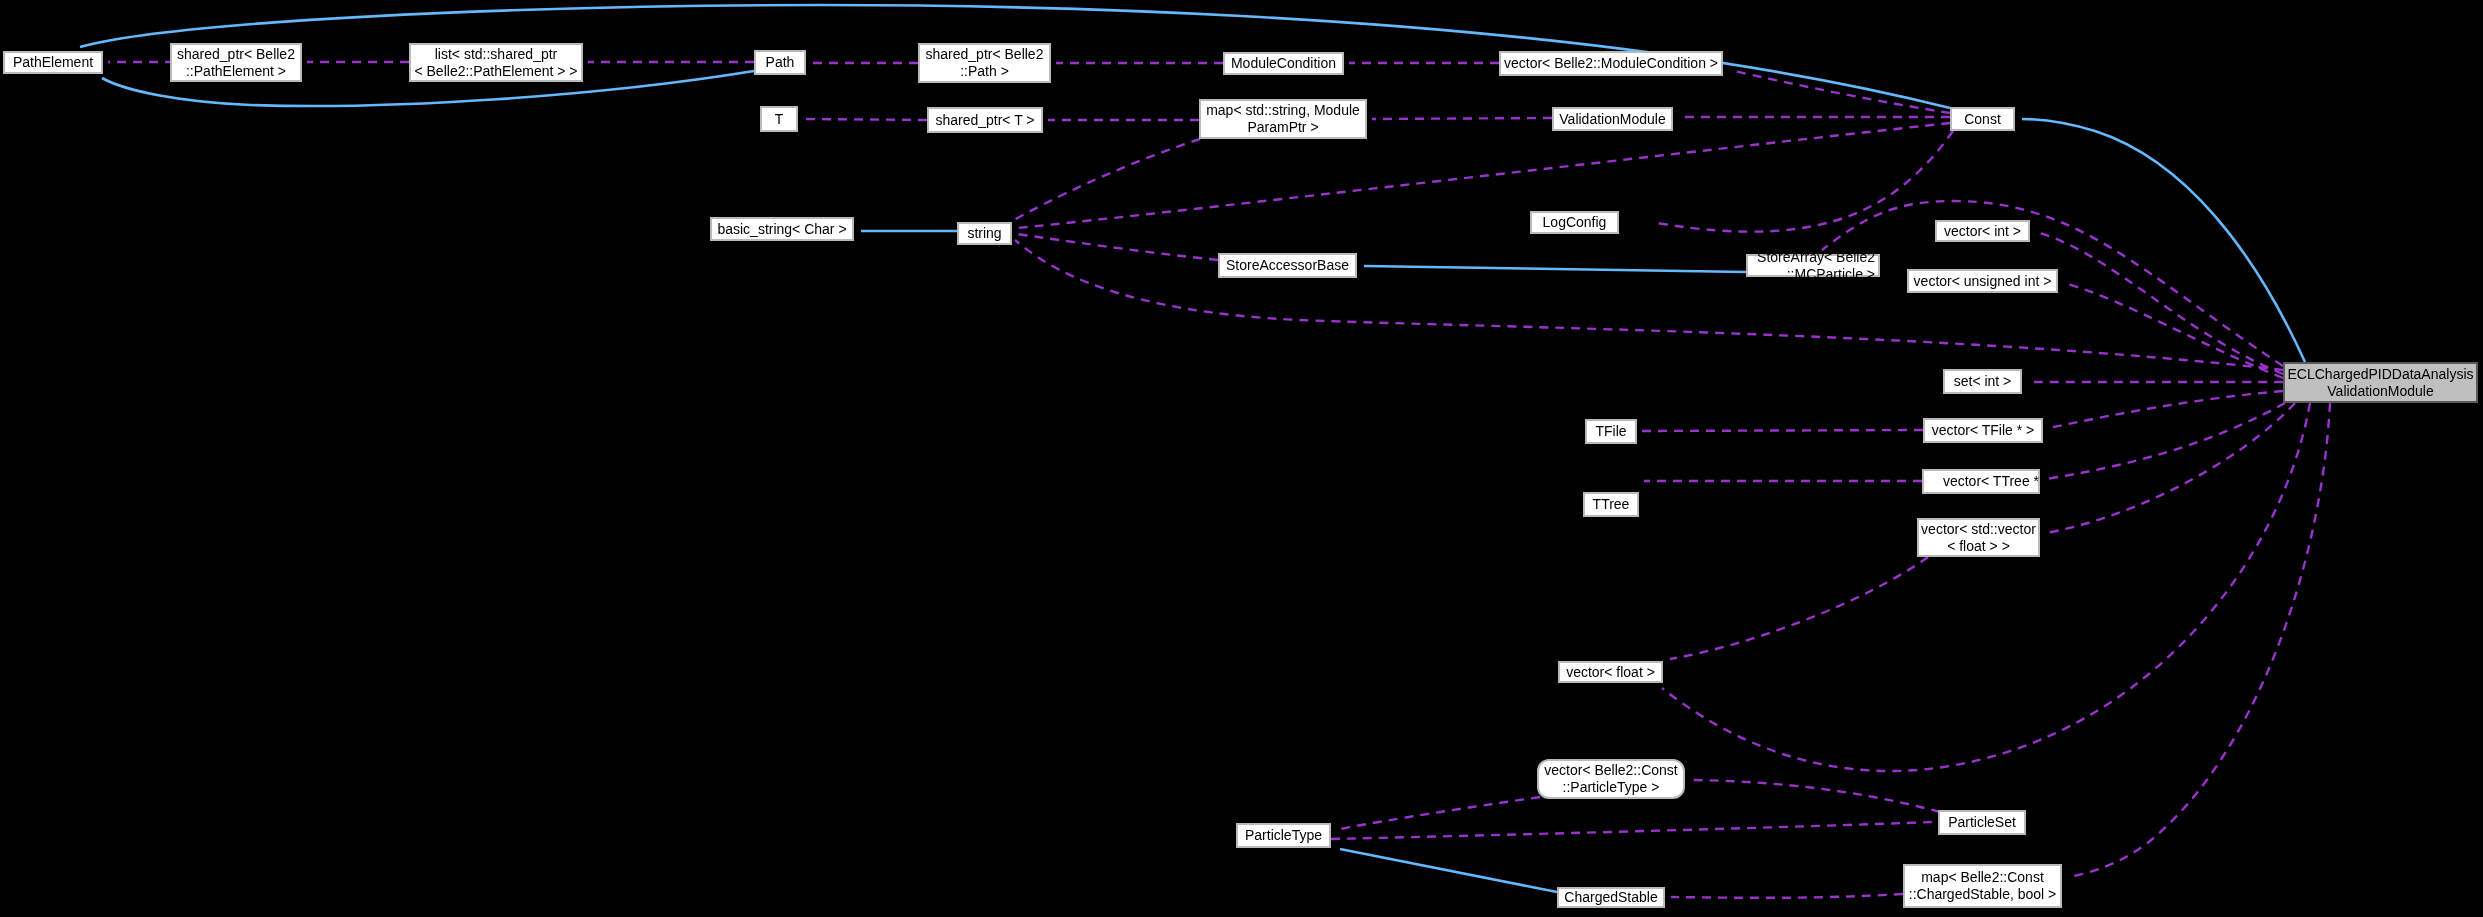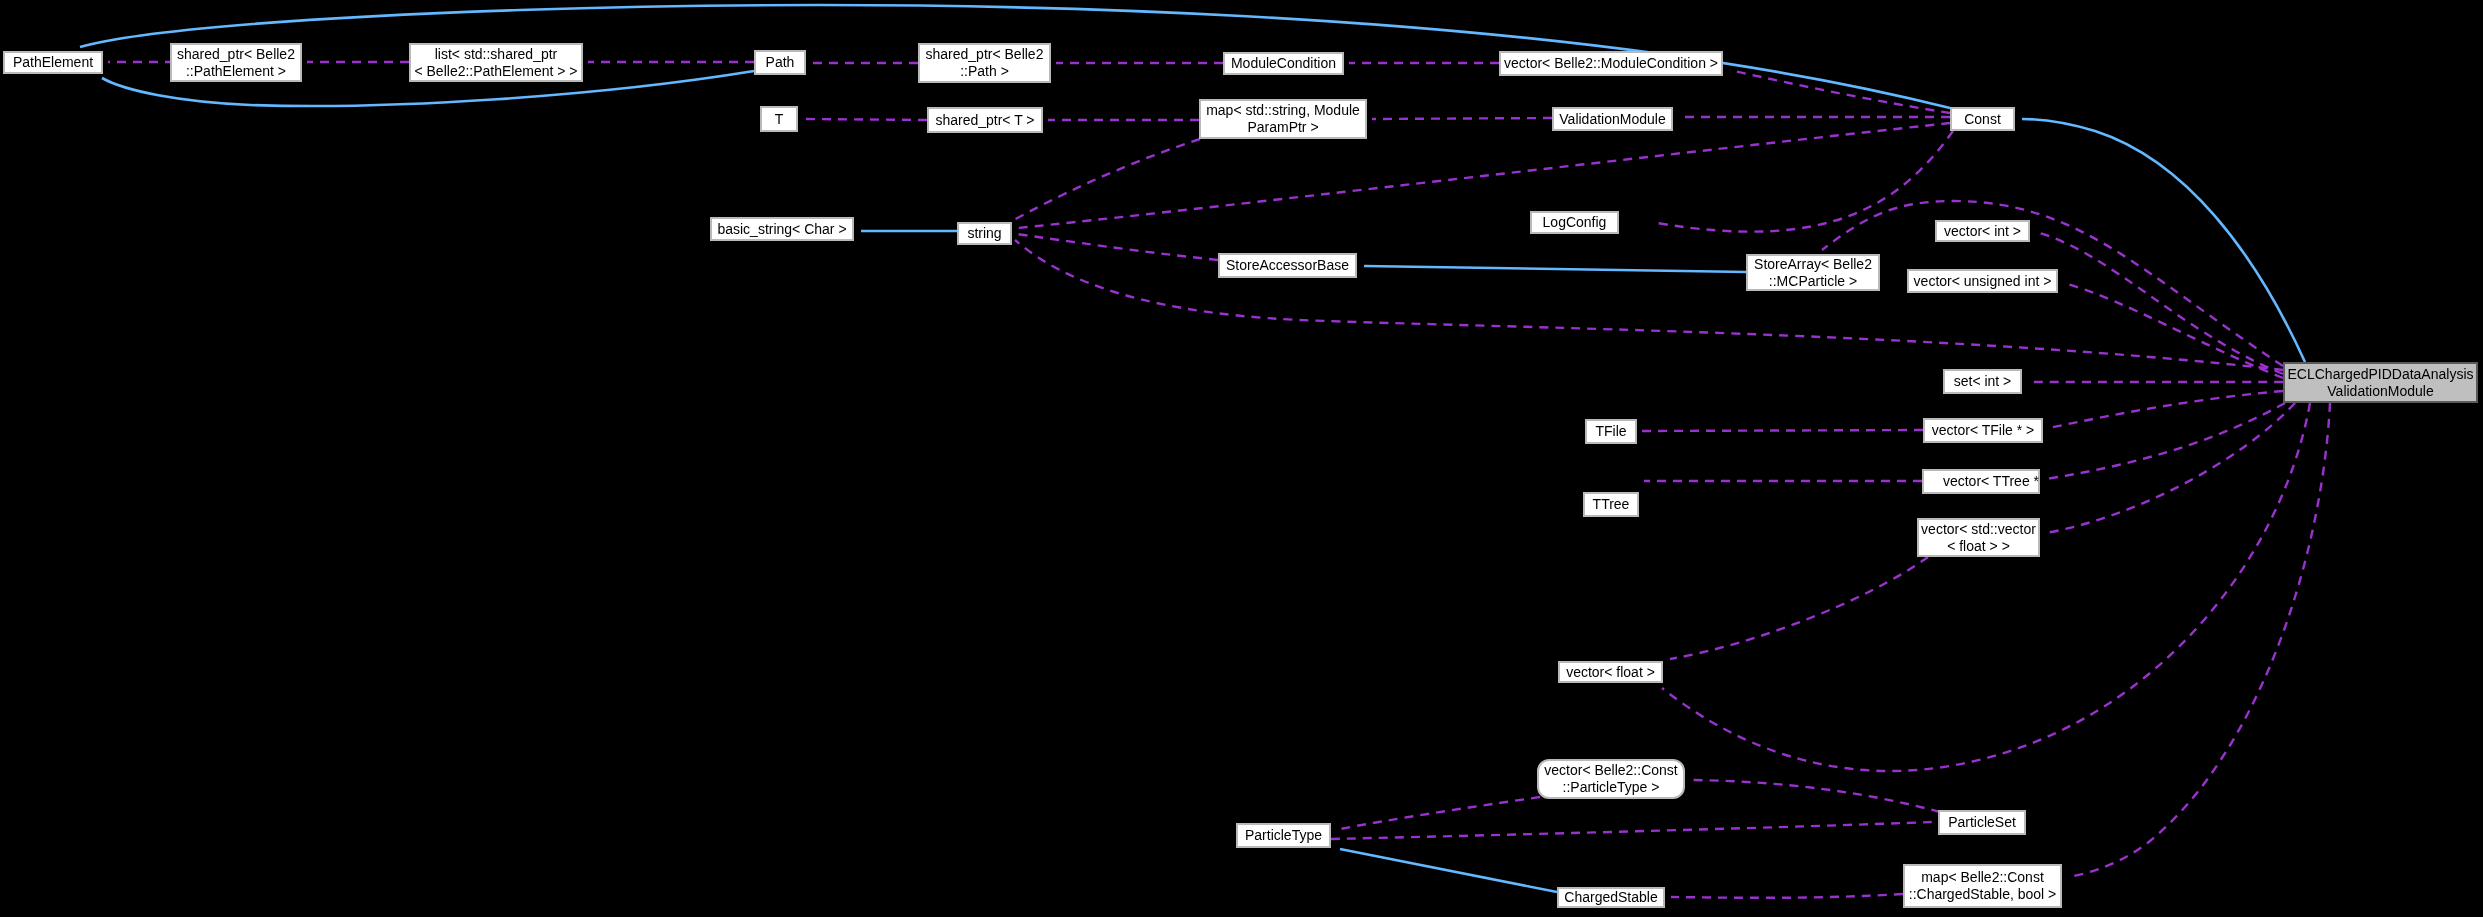--- a/index.html
+++ b/index.html
@@ -128,21 +128,21 @@
     </div>
     <div class="node" style="left: 957px; top: 222px; width: 55px; height: 23px;">
       <span>string</span>
     </div>
     <div class="node" style="left: 1218px; top: 253px; width: 139px; height: 25px;">
       <span>StoreAccessorBase</span>
     </div>
     <div class="node" style="left: 1530px; top: 211px; width: 89px; height: 23px; justify-content: center;">
       <span>LogConfig</span>
     </div>
-    <div class="node" style="left: 1746px; top: 254px; width: 134px; height: 37px;">
+    <div class="node" style="left: 1746px; top: 254px; width: 134px; height: 23px; align-items: flex-end;">
       <span>StoreArray&lt; Belle2</span>
       <span>::MCParticle &gt;</span>
     </div>
     <div class="node" style="left: 1935px; top: 220px; width: 95px; height: 22px;">
       <span>vector&lt; int &gt;</span>
     </div>
     <div class="node" style="left: 1907px; top: 269px; width: 151px; height: 24px;">
       <span>vector&lt; unsigned int &gt;</span>
     </div>
     <div class="node highlight" style="left: 2283px; top: 362px; width: 195px; height: 41px;">

